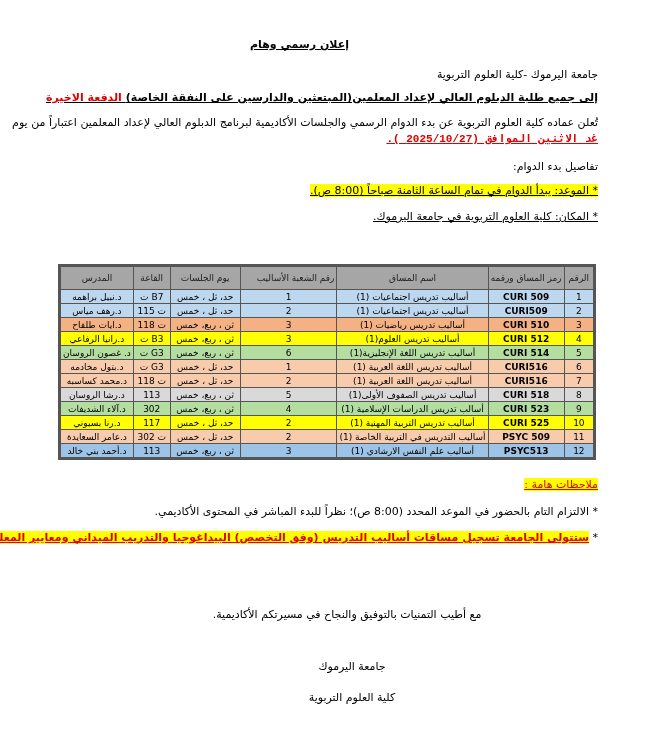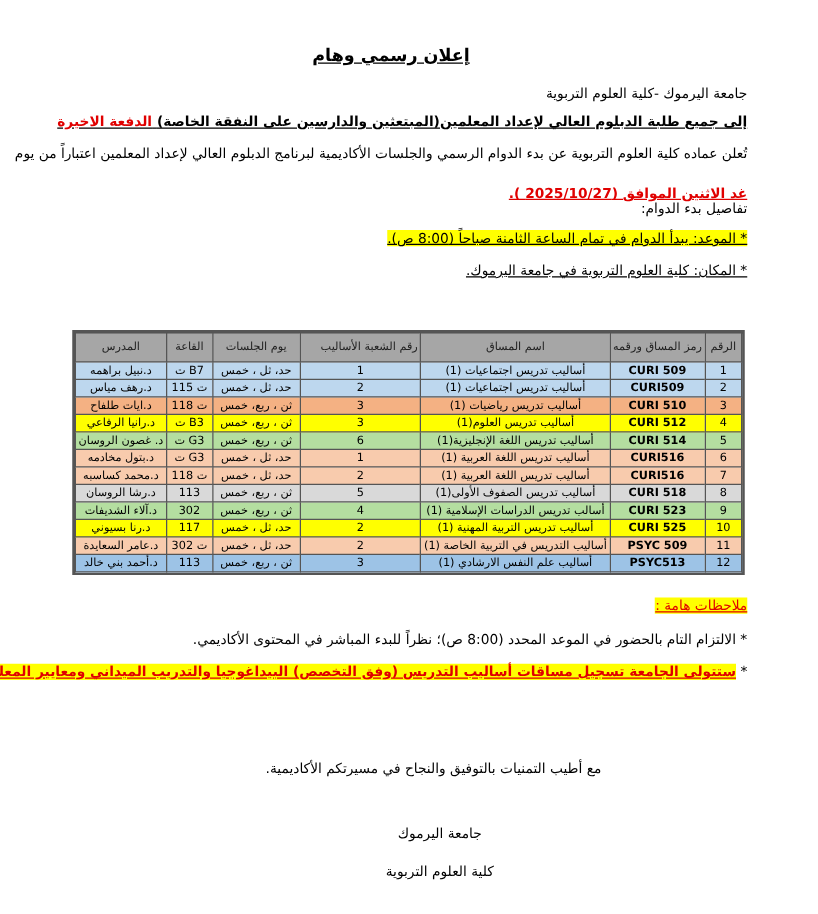--- a/index.html
+++ b/index.html
@@ -5,21 +5,21 @@
   html, body { margin: 0; padding: 0; background: #ffffff; }
   body {
     width: 654px; height: 731px; position: relative; overflow: hidden;
     font-family: "DejaVu Sans", "Liberation Sans", sans-serif;
     color: #000;
     direction: rtl;
   }
   .page { position: absolute; left: 0; top: 0; width: 654px; height: 731px; }
   .line { position: absolute; right: 56px; font-size: 11px; white-space: nowrap; line-height: 14px; }
   .center { position: absolute; left: 0; right: 0; text-align: center; font-size: 11px; line-height: 14px; }
-  .title { top: 38px; font-weight: bold; text-decoration: underline; font-size: 14px; left: 130px; }
+  .title { top: 38px; font-weight: bold; text-decoration: underline; font-size: 11px; left: 130px; }
   .u { text-decoration: underline; }
   .b { font-weight: bold; }
   .red { color: #e00000; }
   .hl { background: #ffff00; margin-left: 33px; }
 
   table.schedule {
     position: absolute; left: 60px; top: 266px; width: 534px;
     border-collapse: collapse; direction: rtl;
     font-size: 9px;
     box-shadow: 0 0 0 2px #555;
@@ -39,21 +39,21 @@
   <div class="line title" style="right:auto; left:250px; top:38px;">إعلان رسمي وهام</div>
 
   <div class="line b u" style="top:91px;">
     <span>إلى جميع طلبة الدبلوم العالي لإعداد المعلمين(المبتعثين والدارسين على النفقة الخاصة)</span>
     <span class="red">الدفعة الاخيرة</span>
   </div>
 
   <div class="line" style="top:68px;">جامعة اليرموك -كلية العلوم التربوية</div>
 
   <div class="line" style="top:116px;">تُعلن عماده كلية العلوم التربوية عن بدء الدوام الرسمي والجلسات الأكاديمية لبرنامج الدبلوم العالي لإعداد المعلمين اعتباراً من يوم</div>
-  <div class="line red b u" style="top:148px;">غد الاثنين الموافق (2025/10/27 ).</div>
+  <div class="line red b u" style="top:132px;font-family:Liberation Mono, monospace;">غد الاثنين الموافق (2025/10/27 ).</div>
 
   <div class="line" style="top:160px;">تفاصيل بدء الدوام:</div>
   <div class="line u" style="top:184px;">
     <span class="hl">* الموعد: يبدأ الدوام في تمام الساعة الثامنة صباحاً (8:00 ص).</span>
   </div>
   <div class="line u" style="top:210px;">* المكان: كلية العلوم التربوية في جامعة اليرموك.</div>
 
   <table class="schedule">
     <thead>
       <tr>

